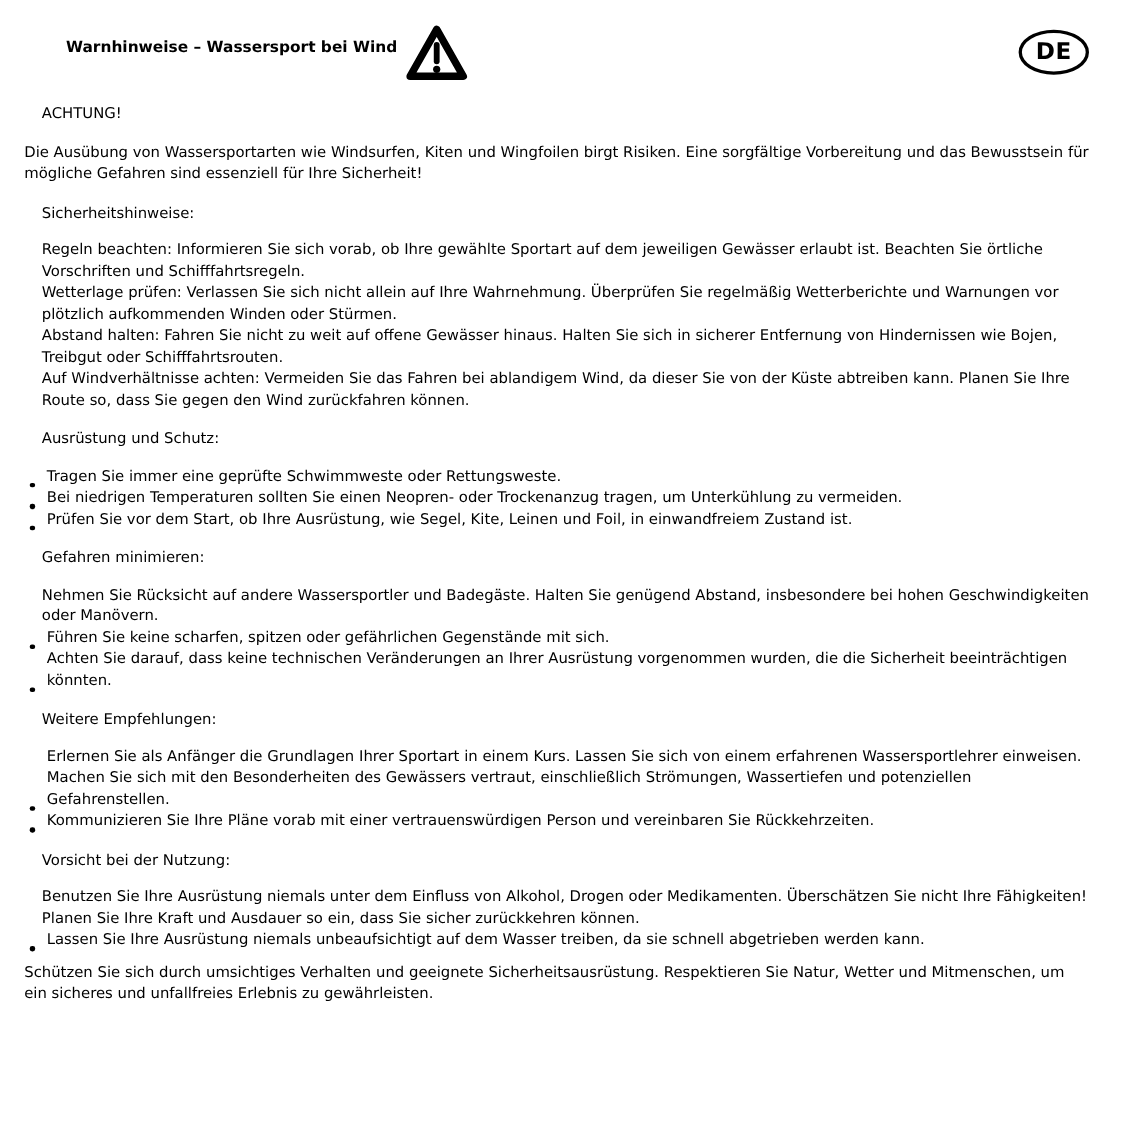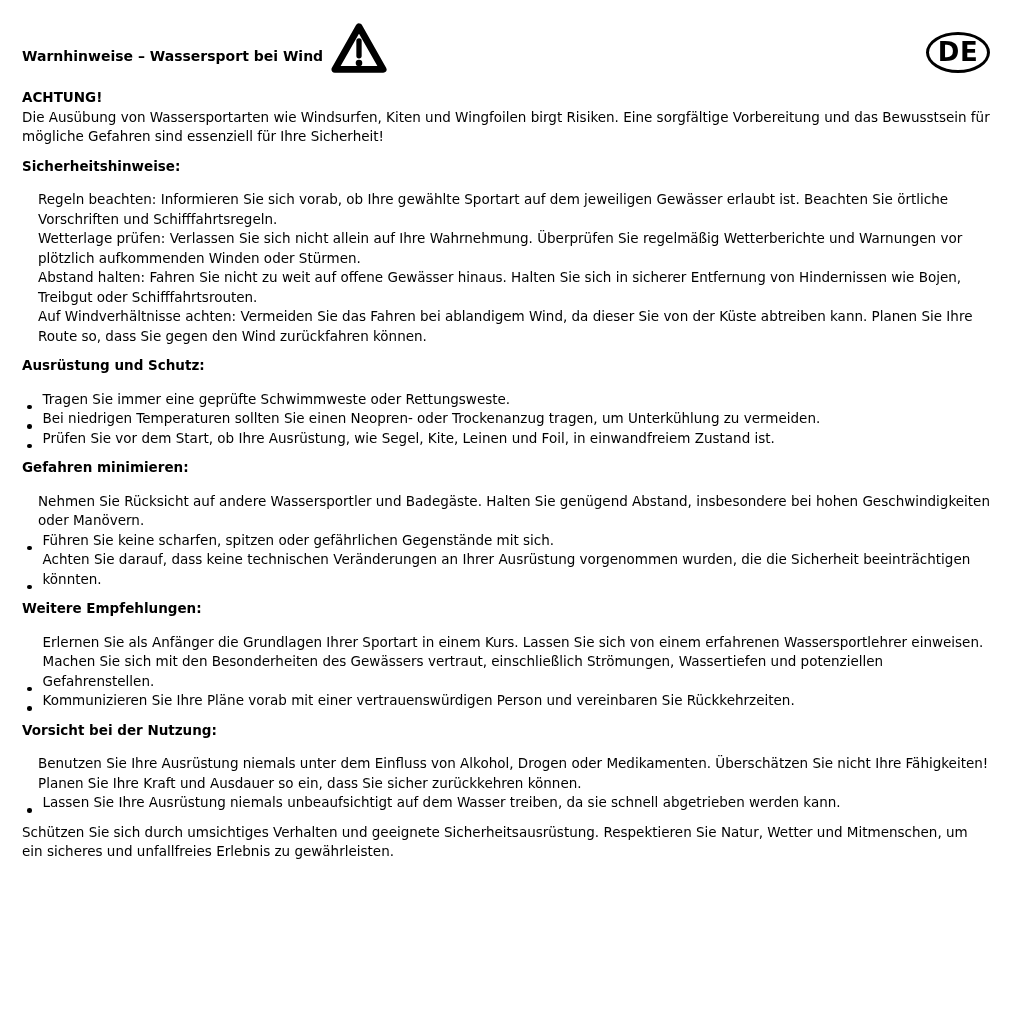--- a/index.html
+++ b/index.html
@@ -15,21 +15,22 @@
   }
   .page {
     width: 1020px;
     height: 1026px;
     padding: 20px 30px 0 22px;
     overflow: hidden;
   }
   
   .doc-header {
     display: flex;
-    align-items: center;
+    align-items: flex-start;
+    margin-left: 38px;
   }
   .doc-title {
     margin: 14px 0 0 0;
     font-size: 14px;
     line-height: 19px;
     font-weight: 700;
   }
   .title-line { display: block; white-space: nowrap; }
   .warn-triangle { margin-left: 7px; flex: none; }
   .warn-triangle svg { display: block; }
@@ -38,30 +39,30 @@
     margin-top: 7px;
     flex: none;
     width: 64px;
     height: 41px;
     border: 3.5px solid #000;
     border-radius: 50%;
     display: flex;
     align-items: center;
     justify-content: center;
     font-weight: 700;
-    font-size: 26px;
+    font-size: 21px;
     letter-spacing: 0.5px;
   }
   
   .sec { margin-top: 10px; }
   .sec-h {
-    margin: 0;
+    margin: 16px;
     font-size: 13.5px;
     line-height: 19.5px;
-    font-weight: 700;
+    font-weight: 400;
   }
   .sec-h.gap { margin-bottom: 14px; }
   p { margin: 0; }
   .indent { padding-left: 16px; }
   .bullet { display: flex; align-items: flex-end; }
   .dot {
     flex: none;
     width: 4.5px;
     height: 4.5px;
     border-radius: 50%;

